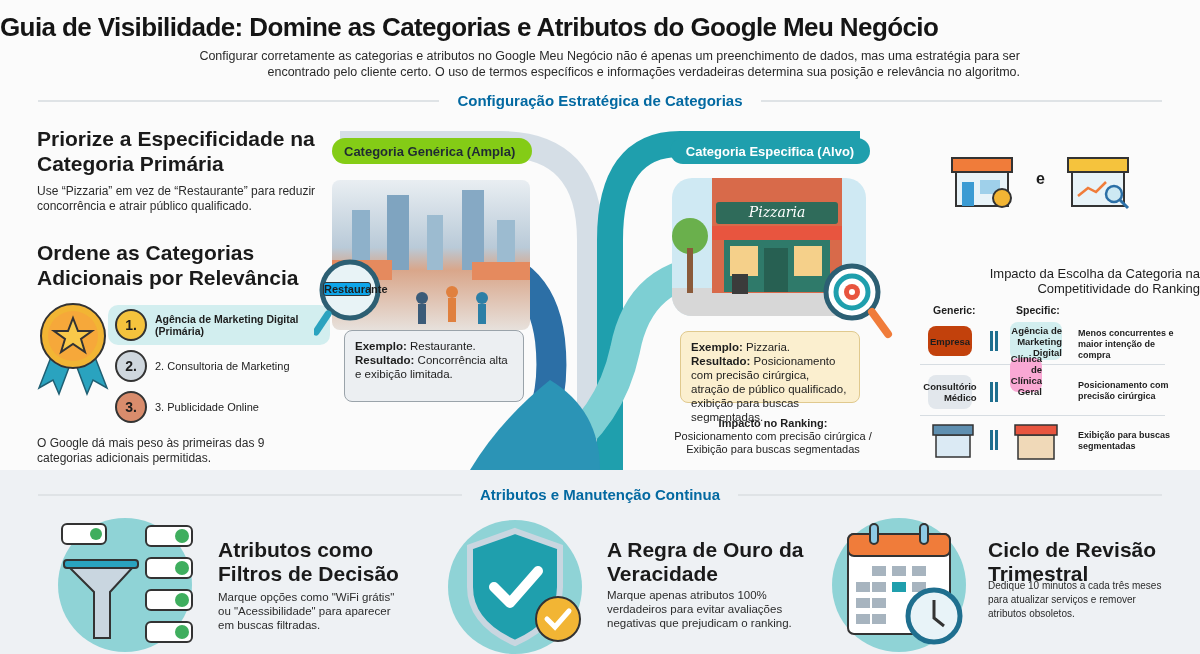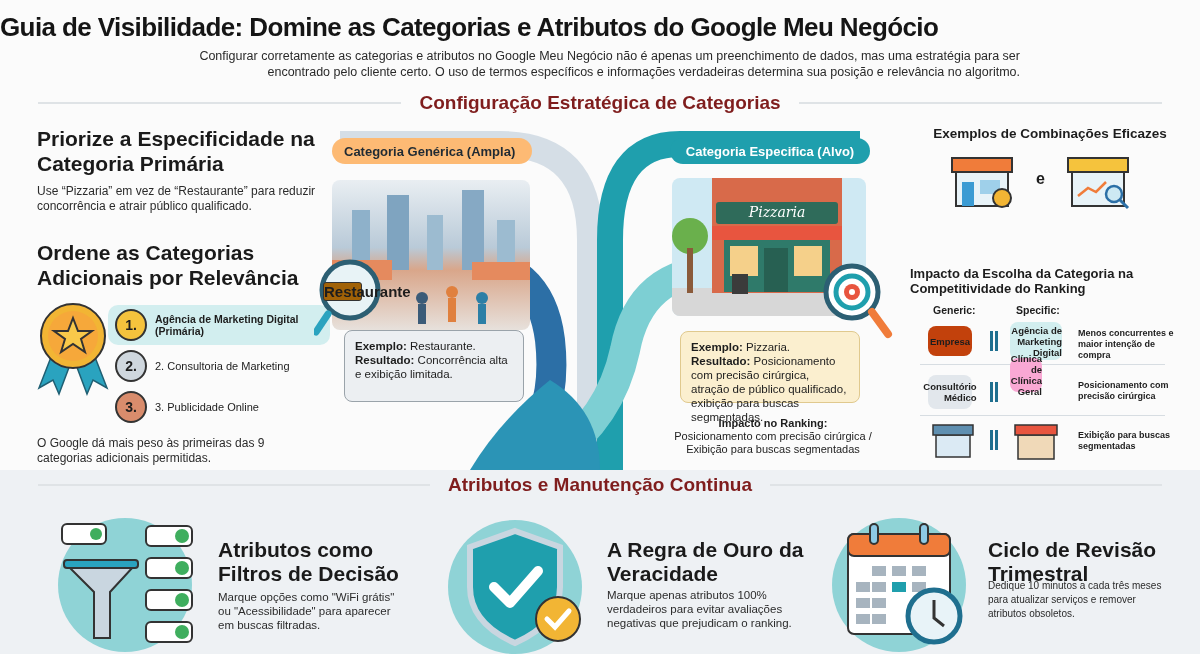--- a/index.html
+++ b/index.html
@@ -2,21 +2,21 @@
 <html><head>
 <meta charset="utf-8">
 <style>
 *{box-sizing:border-box;margin:0;padding:0}
 html,body{width:1200px;height:654px;overflow:hidden;background:#fbfbfb;font-family:"Liberation Sans","DejaVu Sans",sans-serif;color:#1d1d1d}
 .page{position:relative;width:1200px;height:654px}
 .title{position:absolute;top:12px;left:0;width:1200px;text-align:left;font-size:26px;font-weight:700;letter-spacing:-0.6px;color:#151515}
 .subtitle{position:absolute;top:48px;left:180px;width:840px;text-align:right;font-size:12.5px;line-height:16px;color:#2a2a2a}
 .section-head{position:absolute;left:0;width:1200px;display:flex;align-items:center;justify-content:center;gap:18px}
 .section-head .line{flex:1;height:2px;background:#dfe3e6}
-.section-head .lbl{font-size:19px;font-weight:700;color:#7f1d1d;white-space:nowrap}
+.section-head .lbl{font-size:15px;font-weight:700;color:#0369a1;white-space:nowrap}
 .h2{font-size:21px;font-weight:700;line-height:25px;color:#1a1a1a}
 .p{font-size:12px;line-height:15px;color:#2b2b2b}
 .abs{position:absolute}
 .rank-row{position:absolute;display:flex;align-items:center;gap:8px}
 .rank-badge{width:32px;height:32px;border-radius:50%;display:flex;align-items:center;justify-content:center;font-weight:700;font-size:14px;border:2px solid #333}
 .pill{position:absolute;height:26px;border-radius:13px;display:flex;align-items:center;font-size:13px;font-weight:600}
 .callout{position:absolute;border-radius:8px;padding:8px 10px;font-size:11.5px;line-height:14px}
 .callout b{font-weight:700}
 .tbl-cell{position:absolute;border-radius:8px;display:flex;align-items:center;justify-content:center;text-align:right;font-size:9.5px;font-weight:700;line-height:11px}
 .bottom{position:absolute;left:0;top:470px;width:1200px;height:184px;background:#eef1f4}
@@ -66,21 +66,21 @@
     <div class="rank-badge" style="background:#cfd7de">2.</div>
     <div style="font-size:11px">2. Consultoria de Marketing</div>
   </div>
   <div class="rank-row" style="left:115px;top:391px">
     <div class="rank-badge" style="background:#d98c6c">3.</div>
     <div style="font-size:11px">3. Publicidade Online</div>
   </div>
 
   <div class="abs p" style="left:37px;top:436px;width:260px">O Google dá mais peso às primeiras das 9 categorias adicionais permitidas.</div>
 
-  <div class="pill" style="left:332px;top:138px;width:200px;padding-left:12px;background:#fdba74;color:#1f2a33">Categoria Genérica (Ampla)</div>
+  <div class="pill" style="left:332px;top:138px;width:200px;padding-left:12px;background:#84cc16;color:#1f2a33">Categoria Genérica (Ampla)</div>
   <div class="abs" style="left:332px;top:180px;width:198px;height:150px;border-radius:8px;background:linear-gradient(#e9eef2 0%,#b9cad8 45%,#d9a68a 60%,#e7e1dc 100%)">
     <svg width="198" height="150">
       <rect x="20" y="30" width="18" height="60" fill="#8eb1ca"></rect>
       <rect x="55" y="15" width="22" height="75" fill="#7fa4c0"></rect>
       <rect x="95" y="35" width="16" height="55" fill="#9cbbd0"></rect>
       <rect x="130" y="10" width="22" height="80" fill="#86a9c4"></rect>
       <rect x="165" y="40" width="18" height="50" fill="#9cbbd0"></rect>
       <rect x="0" y="80" width="60" height="20" fill="#e58a5e"></rect>
       <rect x="140" y="82" width="58" height="18" fill="#e58a5e"></rect>
       <circle cx="90" cy="118" r="6" fill="#3b5b78"></circle>
@@ -88,29 +88,29 @@
       <circle cx="120" cy="112" r="6" fill="#e0803e"></circle>
         <rect x="116" y="118" width="8" height="24" fill="#e0803e"></rect>
       <circle cx="150" cy="118" r="6" fill="#2c7fa6"></circle>
         <rect x="146" y="124" width="8" height="20" fill="#2c7fa6"></rect>
     </svg>
   </div>
   <svg class="abs" style="left:314px;top:252px" width="70" height="84">
     <circle cx="36" cy="38" r="28" fill="#e8f3f6" stroke="#2c5f73" stroke-width="5"></circle>
     <line x1="14" y1="62" x2="2" y2="80" stroke="#2aa3bf" stroke-width="7" stroke-linecap="round"></line>
   </svg>
-  <div class="abs" style="left:323px;top:282px;width:39px;text-align:center;font-size:15px;font-weight:700;border:1.5px solid #333;border-radius:3px;background:#a16207">Restaurante</div>
+  <div class="abs" style="left:323px;top:282px;width:48px;text-align:center;font-size:11px;font-weight:700;border:1.5px solid #333;border-radius:3px;background:#0ea5e9">Restaurante</div>
 
   <div class="callout" style="left:344px;top:330px;width:180px;height:72px;background:#eceff2;border:1.5px solid #9aa3aa">
     <b>Exemplo:</b><span> Restaurante.</span><br>
     <b>Resultado:</b><span> Concorrência alta e exibição limitada.</span>
   </div>
 
   <div class="pill" style="left:670px;top:138px;width:200px;justify-content:center;background:#1f9fad;color:#fff">Categoria Especifica (Alvo)</div>
-  <div class="abs" style="left:672px;top:178px;width:194px;height:138px;border-radius:8px;background:#cfe9f3;overflow:hidden">
+  <div class="abs" style="left:672px;top:178px;width:194px;height:138px;border-radius:20px;background:#cfe9f3;overflow:hidden">
     <svg width="194" height="138">
       <rect x="0" y="110" width="194" height="28" fill="#d7d7d7"></rect>
       <circle cx="18" cy="58" r="18" fill="#6ab04c"></circle>
         <rect x="15" y="70" width="6" height="45" fill="#8a5a3a"></rect>
       <rect x="40" y="0" width="130" height="115" fill="#d86a4a"></rect>
       <rect x="44" y="24" width="122" height="22" rx="3" fill="#2f6b5a"></rect>
       <rect x="40" y="48" width="130" height="14" fill="#e8553f"></rect>
       <rect x="52" y="62" width="106" height="52" fill="#2f7a6a"></rect>
       <rect x="58" y="68" width="28" height="30" fill="#f5d08a"></rect>
       <rect x="122" y="68" width="28" height="30" fill="#f5d08a"></rect>
@@ -130,38 +130,37 @@
   <div class="callout" style="left:680px;top:331px;width:180px;height:72px;background:#fbefcf;border:1.5px solid #e0c98e">
     <b>Exemplo:</b><span> Pizzaria.</span><br>
     <b>Resultado:</b><span> Posicionamento com precisão cirúrgica, atração de público qualificado, exibição para buscas segmentadas.</span>
   </div>
 
   <div class="abs" style="left:668px;top:417px;width:210px;text-align:center;font-size:11px;line-height:13px">
     <div style="font-weight:700">Impacto no Ranking:</div>
     <div>Posicionamento com precisão cirúrgica / Exibição para buscas segmentadas</div>
   </div>
 
-  <div class="abs" style="left:900px;top:126px;width:300px;text-align:center;font-size:13.5px;font-weight:700">Exemplos de Combinações Eficazes</div>
   <svg class="abs" style="left:950px;top:150px" width="70" height="60">
     <rect x="6" y="22" width="52" height="34" fill="#e8f3f8" stroke="#333" stroke-width="2"></rect>
     <path d="M2 8 H62 V22 H2Z" fill="#f07c3a" stroke="#333" stroke-width="2"></path>
     <rect x="12" y="32" width="12" height="24" fill="#3b9bd3"></rect>
     <rect x="30" y="30" width="20" height="14" fill="#9fd0ea"></rect>
     <circle cx="52" cy="48" r="9" fill="#f2b534" stroke="#333" stroke-width="2"></circle>
   </svg>
   <div class="abs" style="left:1036px;top:170px;font-size:16px;font-weight:700">e</div>
   <svg class="abs" style="left:1066px;top:150px" width="70" height="60">
     <rect x="6" y="22" width="52" height="34" fill="#e8f3f8" stroke="#333" stroke-width="2"></rect>
     <path d="M2 8 H62 V22 H2Z" fill="#f5c33d" stroke="#333" stroke-width="2"></path>
     <polyline points="12,46 22,38 30,42 40,32" stroke="#f07c3a" stroke-width="2.5" fill="none"></polyline>
     <circle cx="48" cy="44" r="8" fill="#cde9f3" stroke="#2c6fa6" stroke-width="2.5"></circle>
     <line x1="54" y1="50" x2="62" y2="58" stroke="#2c6fa6" stroke-width="3"></line>
   </svg>
 
-  <div class="abs" style="left:910px;top:266px;width:290px;text-align:left;font-size:13px;font-weight:700;line-height:15px">Impacto da Escolha da Categoria na Competitividade do Ranking</div>
+  <div class="abs" style="left:910px;top:266px;width:290px;text-align:right;font-size:13px;font-weight:400;line-height:15px">Impacto da Escolha da Categoria na Competitividade do Ranking</div>
 
   <div class="abs" style="left:933px;top:304px;font-size:10.5px;font-weight:700">Generic:</div>
   <div class="abs" style="left:1016px;top:304px;font-size:10.5px;font-weight:700">Specific:</div>
 
   <div class="tbl-cell" style="left:928px;top:326px;width:44px;height:30px;background:#c2410c">Empresa</div>
   <div class="abs" style="left:990px;top:331px;width:8px;height:20px;border-left:3px solid #1f6f8f;border-right:3px solid #1f6f8f"></div>
   <div class="tbl-cell" style="left:1010px;top:322px;width:52px;height:38px;background:#d2eeef">Agência de Marketing Digital</div>
   <div class="abs" style="left:1078px;top:328px;width:100px;font-size:9px;font-weight:700;line-height:11px">Menos concurrentes e maior intenção de compra</div>
   <div class="abs" style="left:920px;top:364px;width:245px;height:1px;background:#d7dde2"></div>
 
@@ -176,21 +175,21 @@
     <path d="M1 4 H41 V14 H1Z" fill="#5f8fb0" stroke="#333" stroke-width="1.5"></path>
   </svg>
   <div class="abs" style="left:990px;top:430px;width:8px;height:20px;border-left:3px solid #1f6f8f;border-right:3px solid #1f6f8f"></div>
   <svg class="abs" style="left:1014px;top:421px" width="44" height="40">
     <rect x="4" y="14" width="36" height="24" fill="#f0d9b8" stroke="#333" stroke-width="1.5"></rect>
     <path d="M1 4 H43 V14 H1Z" fill="#e8553f" stroke="#333" stroke-width="1.5"></path>
   </svg>
   <div class="abs" style="left:1078px;top:430px;width:100px;font-size:9px;font-weight:700;line-height:11px">Exibição para buscas segmentadas</div>
 
   <div class="bottom"></div>
-  <div class="section-head" style="top:474px;padding:0 38px">
+  <div class="section-head" style="top:486px;padding:0 38px">
     <div class="line"></div>
     <div class="lbl">Atributos e Manutenção Continua</div>
     <div class="line"></div>
   </div>
 
   <div class="circle-bg" style="left:58px;top:518px;width:134px;height:134px"></div>
   <svg class="abs" style="left:58px;top:520px" width="140" height="130">
     <rect x="4" y="4" width="44" height="20" rx="5" fill="#fff" stroke="#333" stroke-width="2"></rect>
     <circle cx="38" cy="14" r="6" fill="#3fae5e"></circle>
     <path d="M10 46 H76 L52 72 V118 H36 V72Z" fill="#c9d6e0" stroke="#333" stroke-width="2"></path>

